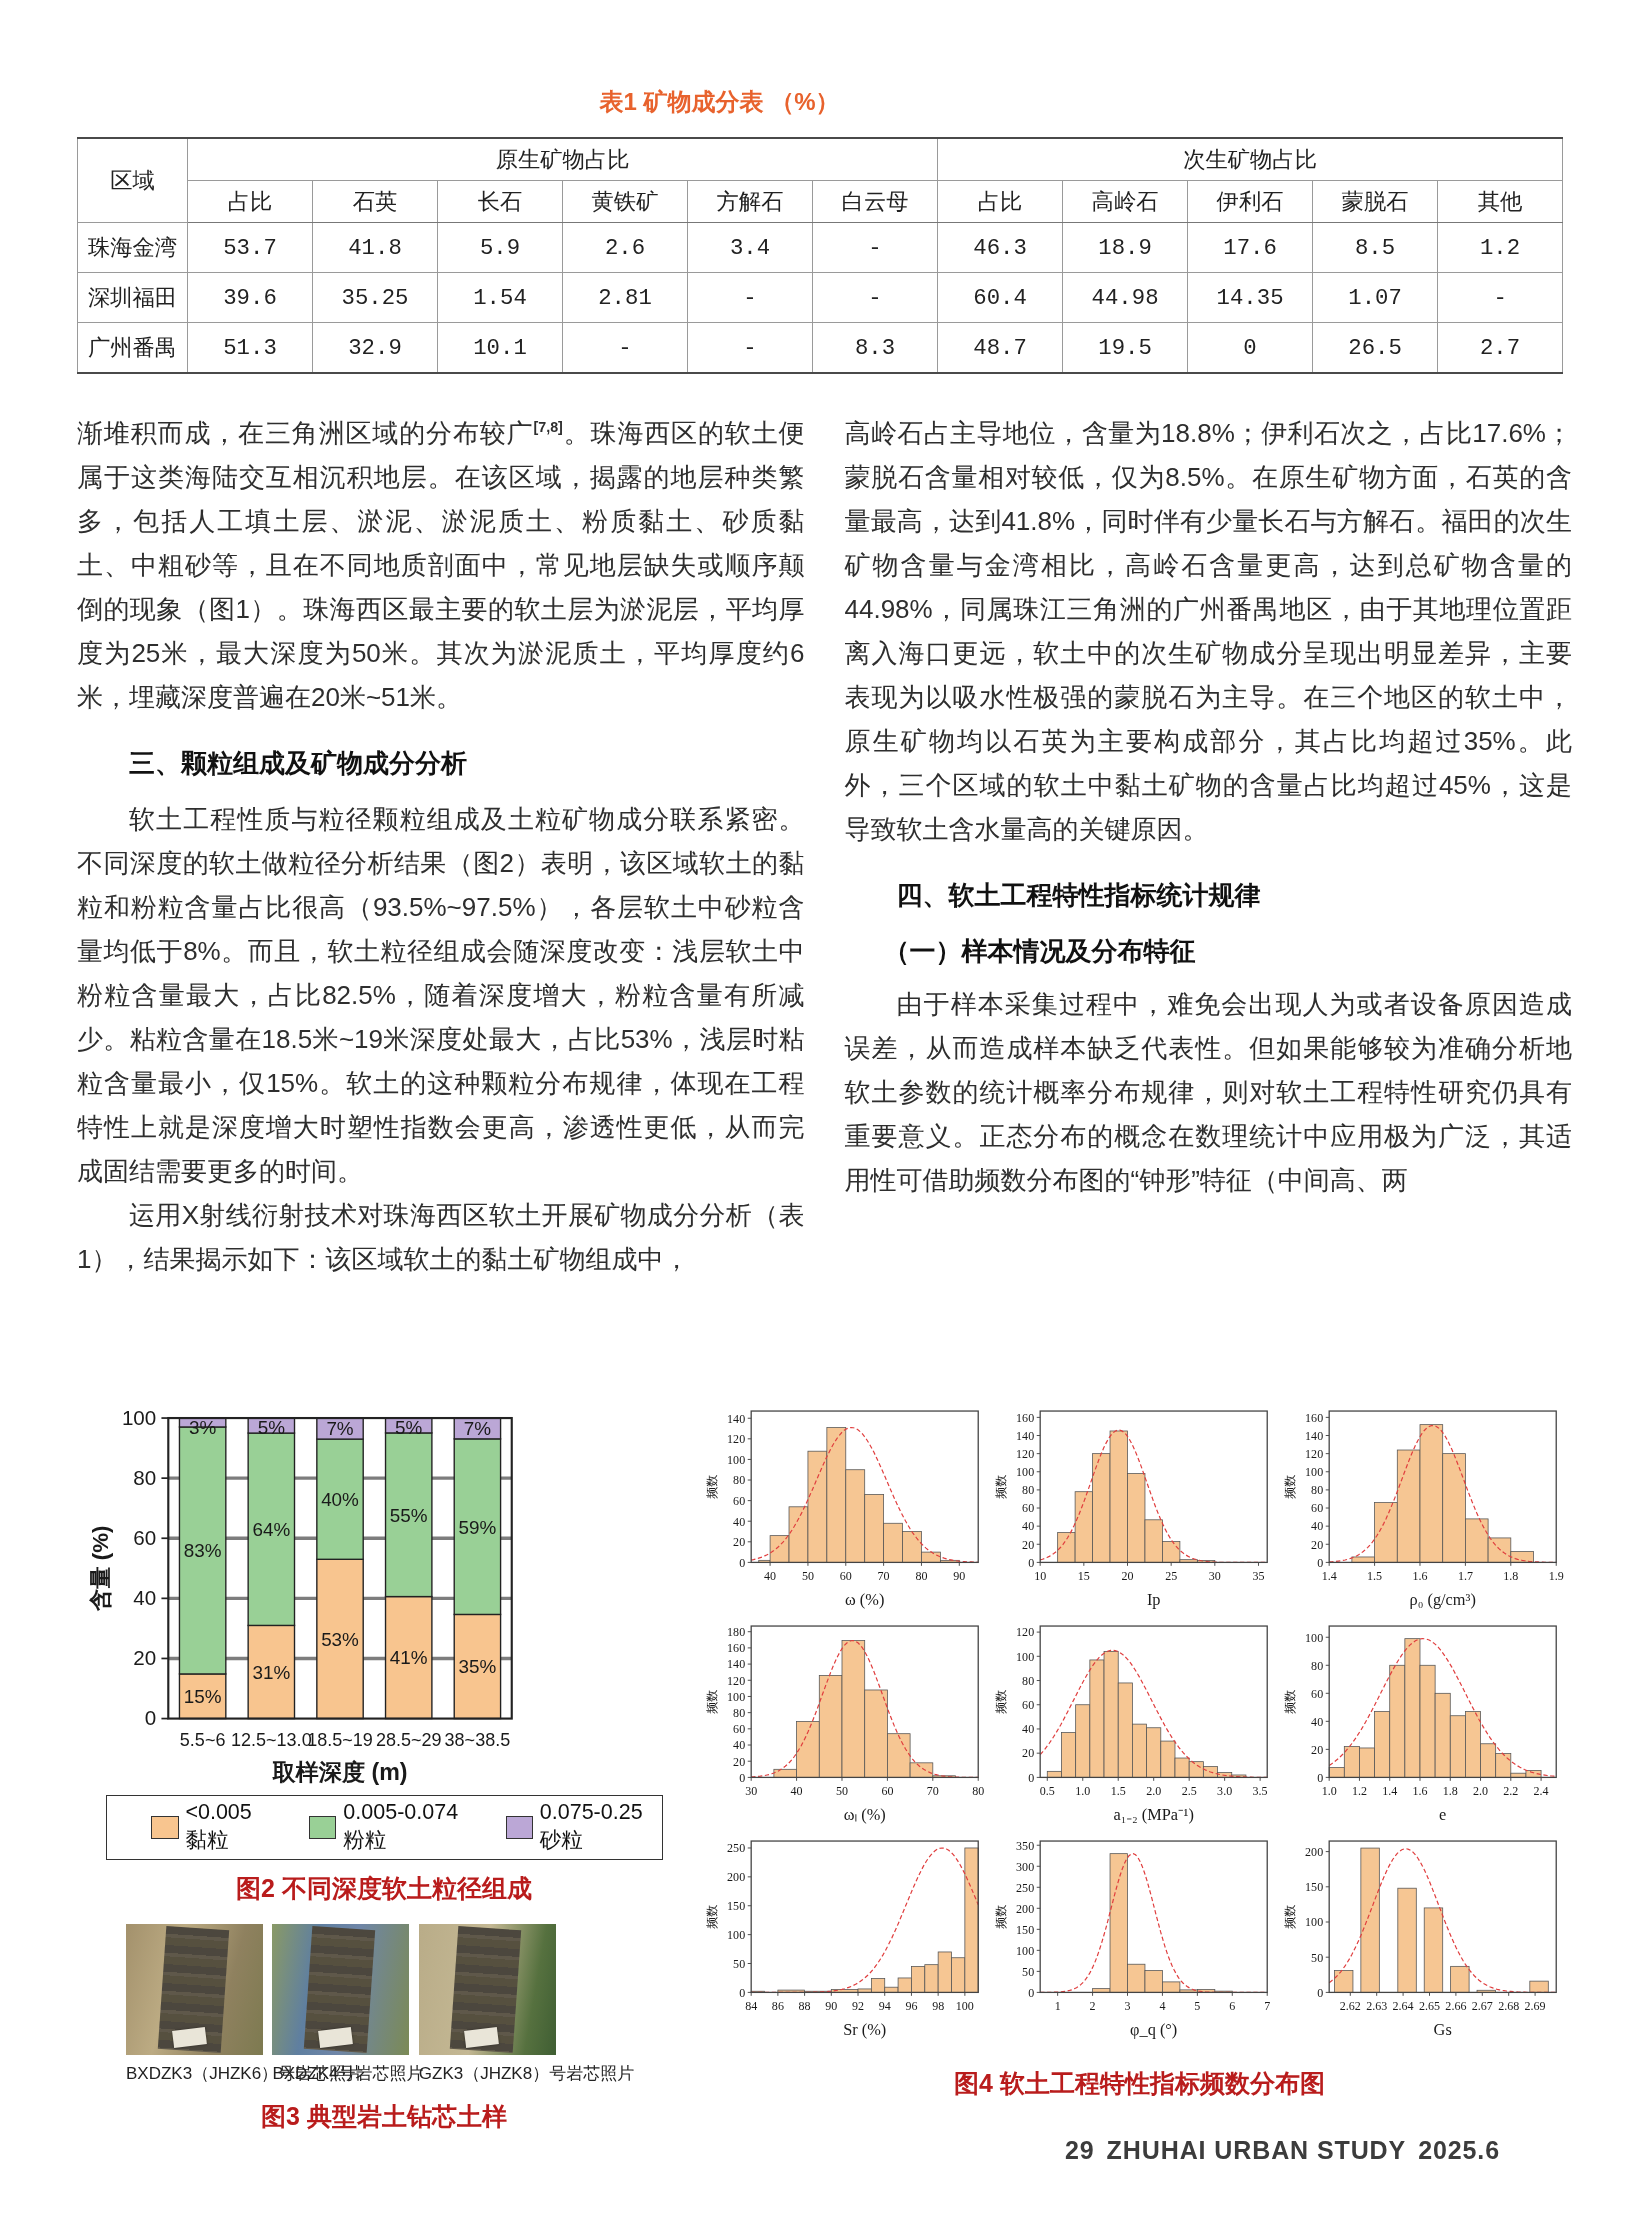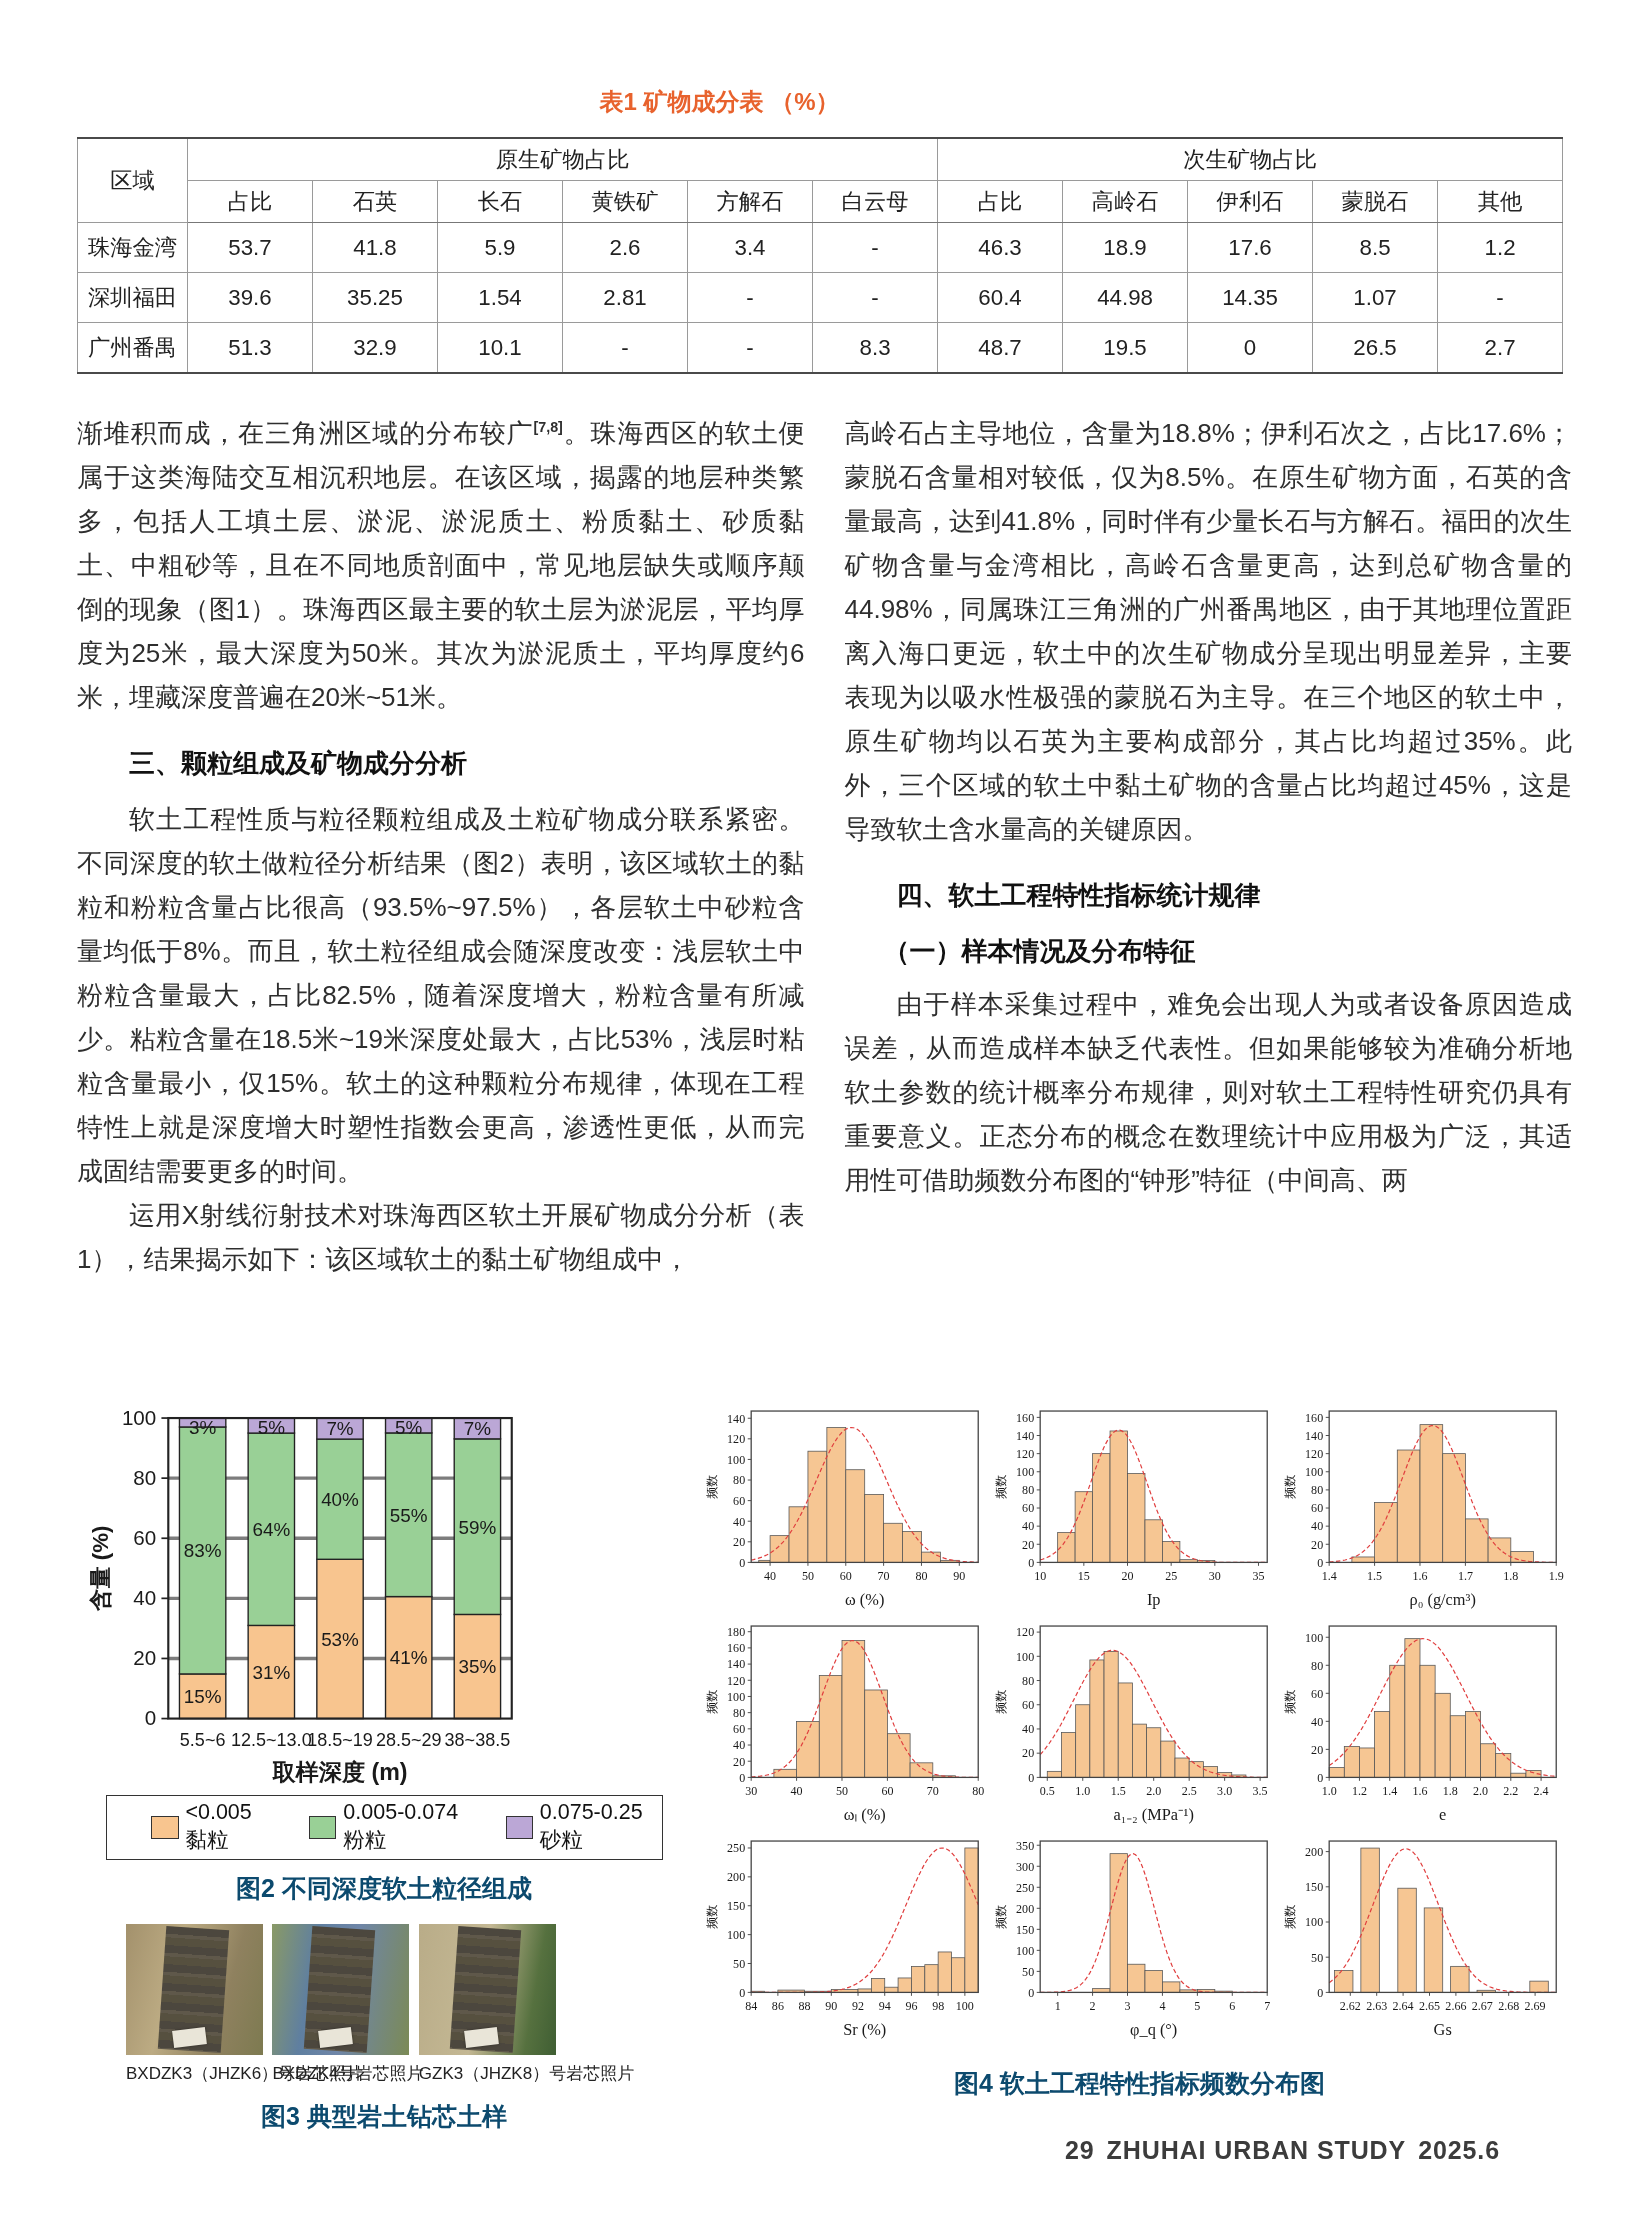--- a/index.html
+++ b/index.html
@@ -6,39 +6,39 @@
   .page{position:relative;width:1649px;height:2239px;background:#fff;overflow:hidden;
         font-family:"Liberation Sans","DejaVu Sans",sans-serif;color:#2b2b2b;}
   
   .table-block{position:absolute;left:77px;top:86px;width:1285px;}
   .table-title{text-align:center;font-weight:bold;font-size:24px;color:#E8622D;margin-bottom:19px;}
   table.mtable{width:100%;border-collapse:collapse;table-layout:fixed;
                border-top:2.6px solid #4a4a4a;border-bottom:2.6px solid #4a4a4a;}
   table.mtable th,table.mtable td{border:0.9px solid #9a9a9a;text-align:center;
                font-size:22.3px;font-weight:normal;color:#222;padding:0;}
   table.mtable thead th{height:41px;}
-  table.mtable tbody td{height:49px;}
+  table.mtable tbody td{height:49px;font-family:Liberation Mono, monospace;}
   table.mtable thead tr:last-child th{border-bottom:1.7px solid #777;}
   
   .columns{position:absolute;left:77px;top:411px;width:1495px;display:flex;gap:40px;}
   .col{width:728px;}
   .para{margin:0;text-align:justify;font-size:26px;line-height:44px;color:#2e2e2e;}
   .para.indent{text-indent:2em;}
   .para.heading{font-weight:bold;color:#111;text-indent:2em;margin:22.3px 0 12px 0;}
   .para.subheading{font-weight:bold;color:#111;text-indent:1.5em;margin:6.9px 0 8.6px 0;}
   .ref{font-size:0.55em;font-weight:bold;vertical-align:super;line-height:0;}
   
   .fig2-block{position:absolute;left:79px;top:1399px;width:610px;}
   .chart svg{display:block;}
   .legend{display:flex;align-items:center;justify-content:space-between;border:1.7px solid #333;
           margin:5.2px auto 0 auto;width:557px;padding:4.3px 6.9px;box-sizing:border-box;}
   .legend-item{display:flex;align-items:center;gap:6.9px;padding-left:38px;}
   .legend-swatch{width:34px;height:23px;border:1.7px solid #333;box-sizing:border-box;}
   .legend-label{font-size:21.5px;color:#111;}
-  .fig-caption{font-weight:bold;font-size:25px;color:#0c4a6e;text-align:center;margin-top:12px;}
+  .fig-caption{font-weight:bold;font-size:25px;color:#b91c1c;text-align:center;margin-top:12px;}
   .photos{display:flex;gap:9.4px;margin-top:19px;justify-content:flex-start;padding-left:47px;}
   .photo-wrap{width:137px;}
   .photo{width:137px;height:131px;position:relative;overflow:hidden;
          background:linear-gradient(105deg,#a3916c 0%,#bcab83 35%,#8f815f 70%,#7d7a50 100%);}
   .photo::before{content:"";position:absolute;left:26%;top:3%;width:46%;height:94%;
          background:repeating-linear-gradient(180deg,#4c473e 0 7.7px,#5f584a 7.7px 11.2px,#56503f 11.2px 19px);
          transform:rotate(4deg);}
   .photo::after{content:"";position:absolute;left:34%;bottom:7%;width:24%;height:13%;
          background:#e9e5d8;transform:rotate(-7deg);box-shadow:0 0 2.6px rgba(0,0,0,.4);}
   .photo.photo-b{background:linear-gradient(100deg,#8a9a66 0%,#5f7fa0 30%,#6f86a8 55%,#7b8a55 100%);}

